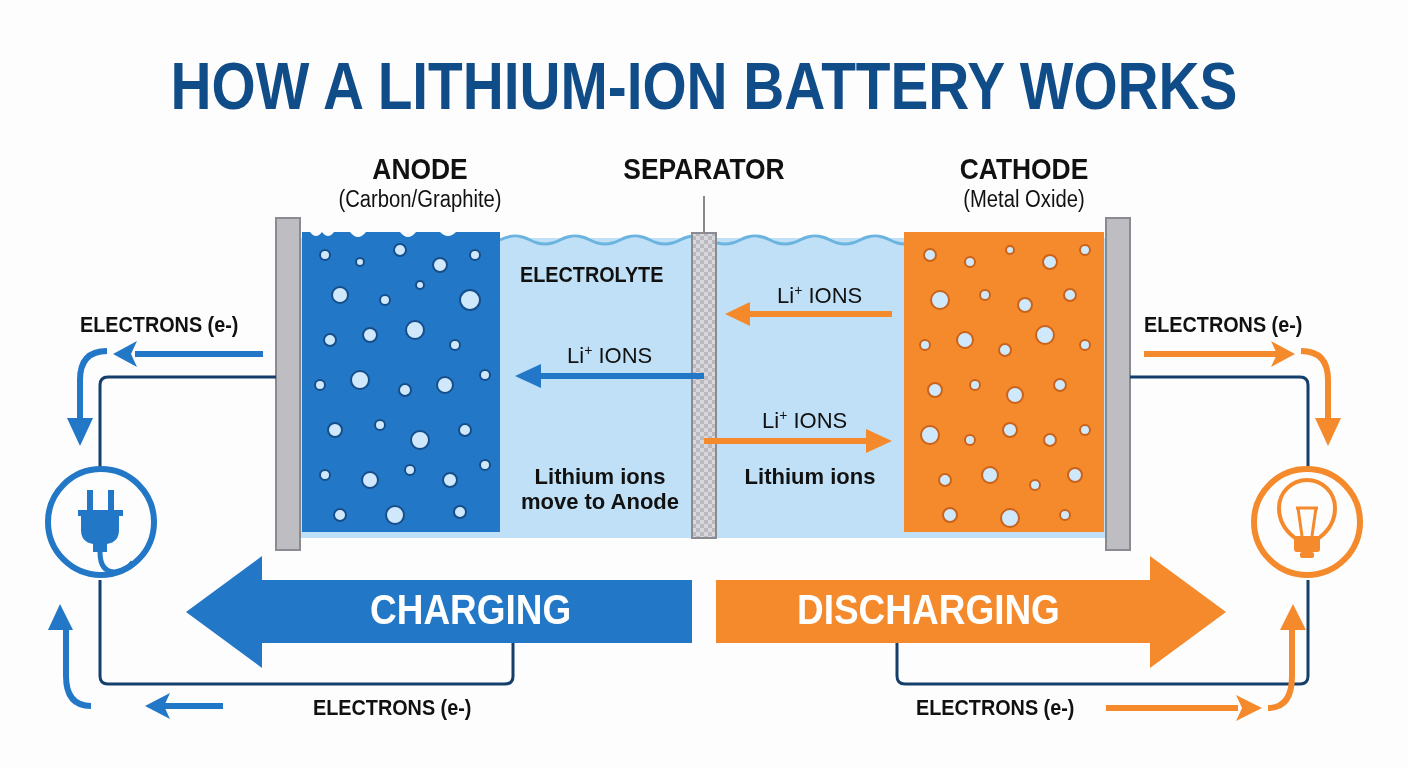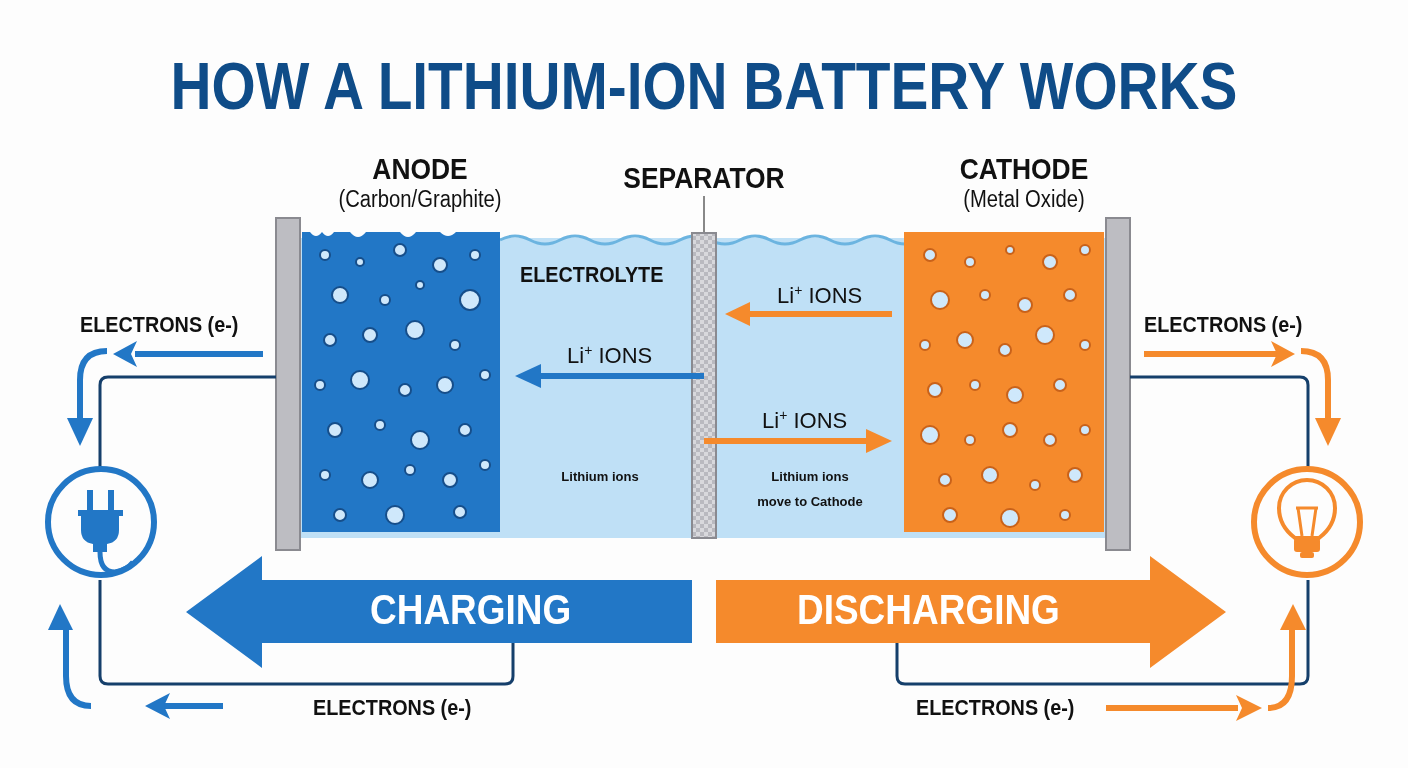--- a/index.html
+++ b/index.html
@@ -6,21 +6,21 @@
   body { width:1408px; height:768px; position:relative; overflow:hidden;
          font-family:"Liberation Sans", "DejaVu Sans", sans-serif; }
   .abs { position:absolute; }
   .title { left:0; width:1408px; top:48px; text-align:center; font-size:66px; font-weight:bold;
            color:#0f4c88; letter-spacing:0px; transform:scaleX(0.86); transform-origin:center; }
   .hdr { font-weight:bold; font-size:30px; color:#111; text-align:center; transform:scaleX(0.88); }
   .sub { font-size:23px; color:#111; text-align:center; transform:scaleX(0.88); }
   .lbl { font-weight:bold; font-size:22px; color:#111; white-space:nowrap; transform:scaleX(0.9); transform-origin:left center; }
   .ion { font-weight:normal; font-size:22px; color:#111; white-space:nowrap; }
   .ion sup { font-size:14px; }
-  .note { font-weight:bold; font-size:13px; color:#111; text-align:center; line-height:25px; }
+  .note { font-weight:bold; font-size:22px; color:#111; text-align:center; line-height:25px; }
   .big { font-weight:bold; font-size:42px; color:#fff; white-space:nowrap; transform:scaleX(0.88); transform-origin:left center; }
   svg { position:absolute; left:0; top:0; }
 </style>
 </head>
 <body>
 
 <svg width="1408" height="768" viewBox="0 0 1408 768">
   <defs>
     <pattern id="checker" width="8" height="8" patternUnits="userSpaceOnUse">
       <rect width="8" height="8" fill="#d8d8dc"></rect>
@@ -180,40 +180,40 @@
   <polygon points="692,580 262,580 262,556 186,612 262,668 262,643 692,643" fill="#2277c6"></polygon>
   <polygon points="716,580 1150,580 1150,556 1226,612 1150,668 1150,643 716,643" fill="#f58a2c"></polygon>
 </svg>
 
 <div class="abs title">HOW A LITHIUM-ION BATTERY WORKS</div>
 
 <div class="abs" style="left:320px;top:152px;width:200px;">
   <div class="hdr">ANODE</div>
   <div class="sub">(Carbon/Graphite)</div>
 </div>
-<div class="abs" style="left:604px;top:161px;width:200px;">
+<div class="abs" style="left:604px;top:152px;width:200px;">
   <div class="hdr">SEPARATOR</div>
 </div>
 <div class="abs" style="left:924px;top:152px;width:200px;">
   <div class="hdr">CATHODE</div>
   <div class="sub">(Metal Oxide)</div>
 </div>
 
 <div class="abs lbl" style="left:520px;top:262px;">ELECTROLYTE</div>
 
 <div class="abs ion" style="left:777px;top:282px;"><span>Li</span><sup>+</sup><span> IONS</span></div>
 <div class="abs ion" style="left:567px;top:342px;"><span>Li</span><sup>+</sup><span> IONS</span></div>
 <div class="abs ion" style="left:762px;top:407px;"><span>Li</span><sup>+</sup><span> IONS</span></div>
 
 <div class="abs note" style="left:512px;top:464px;width:176px;">
   <div>Lithium ions</div>
+    <div>move to Anode</div>
 </div>
 <div class="abs note" style="left:718px;top:464px;width:184px;">
   <div>Lithium ions</div>
-    <div>move to Cathode</div>
 </div>
 
 <div class="abs lbl" style="left:80px;top:312px;">ELECTRONS (e-)</div>
 <div class="abs lbl" style="left:1144px;top:312px;">ELECTRONS (e-)</div>
 <div class="abs lbl" style="left:313px;top:695px;">ELECTRONS (e-)</div>
 <div class="abs lbl" style="left:916px;top:695px;">ELECTRONS (e-)</div>
 
 <div class="abs big" style="left:370px;top:586px;">CHARGING</div>
 <div class="abs big" style="left:797px;top:586px;">DISCHARGING</div>
 

